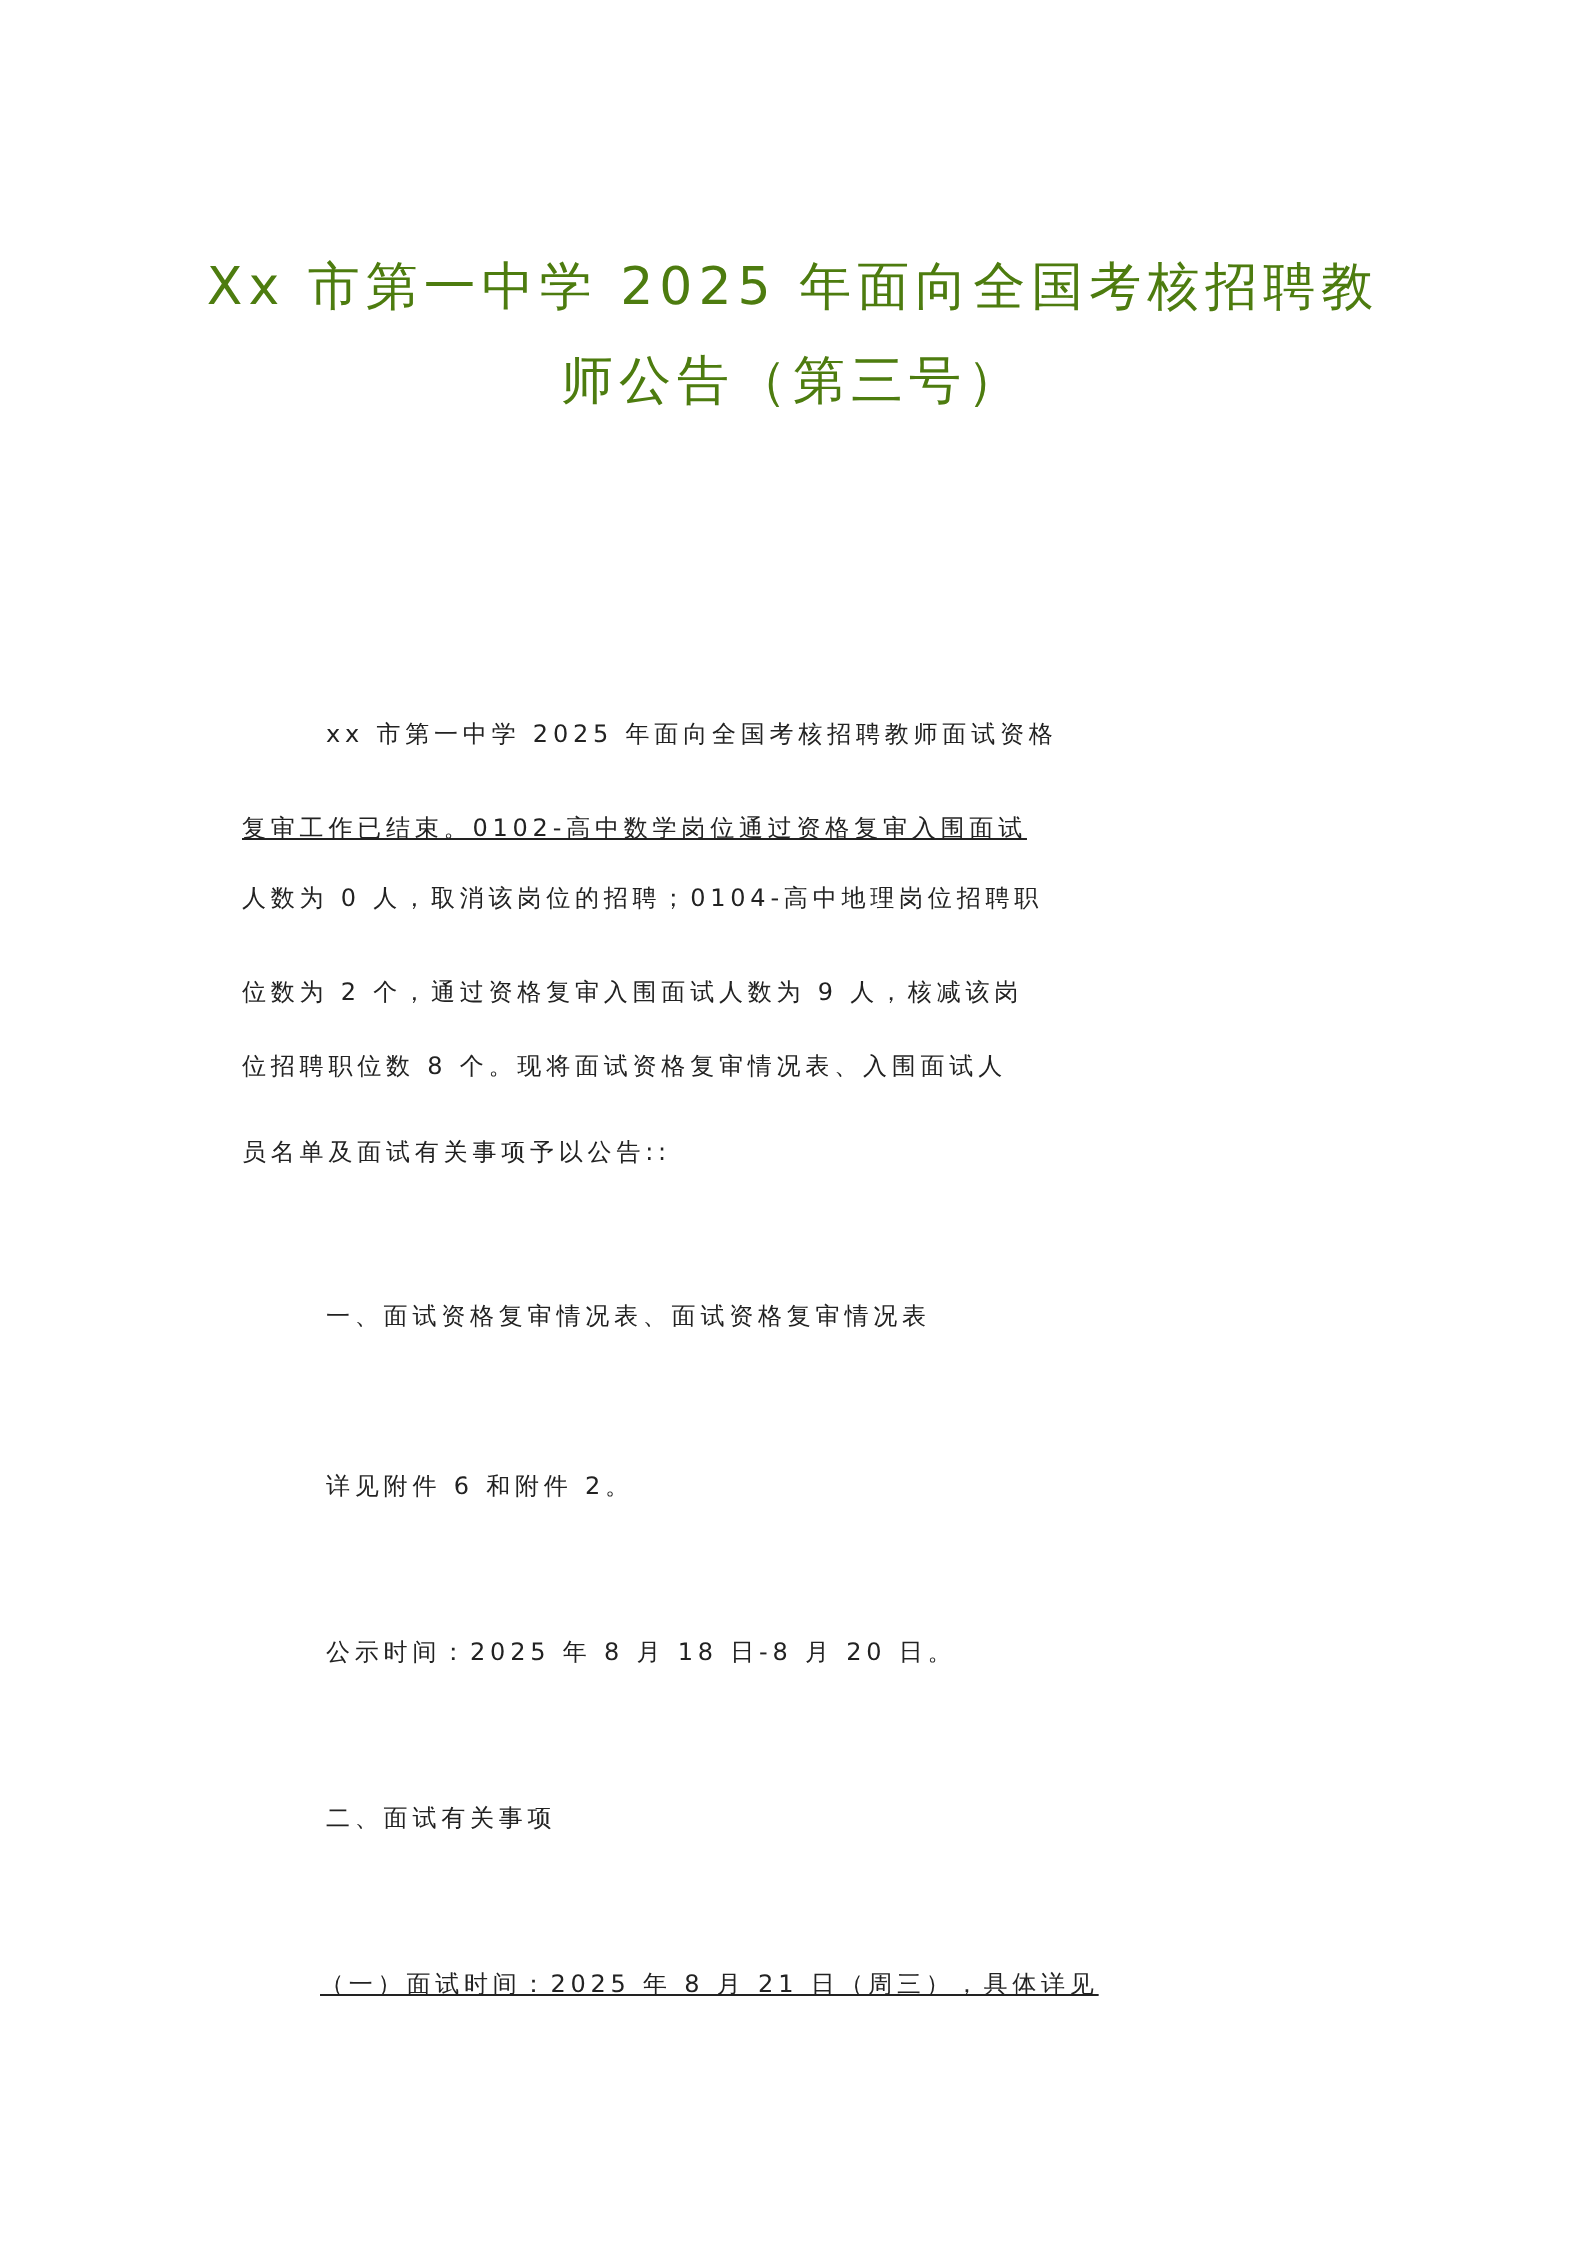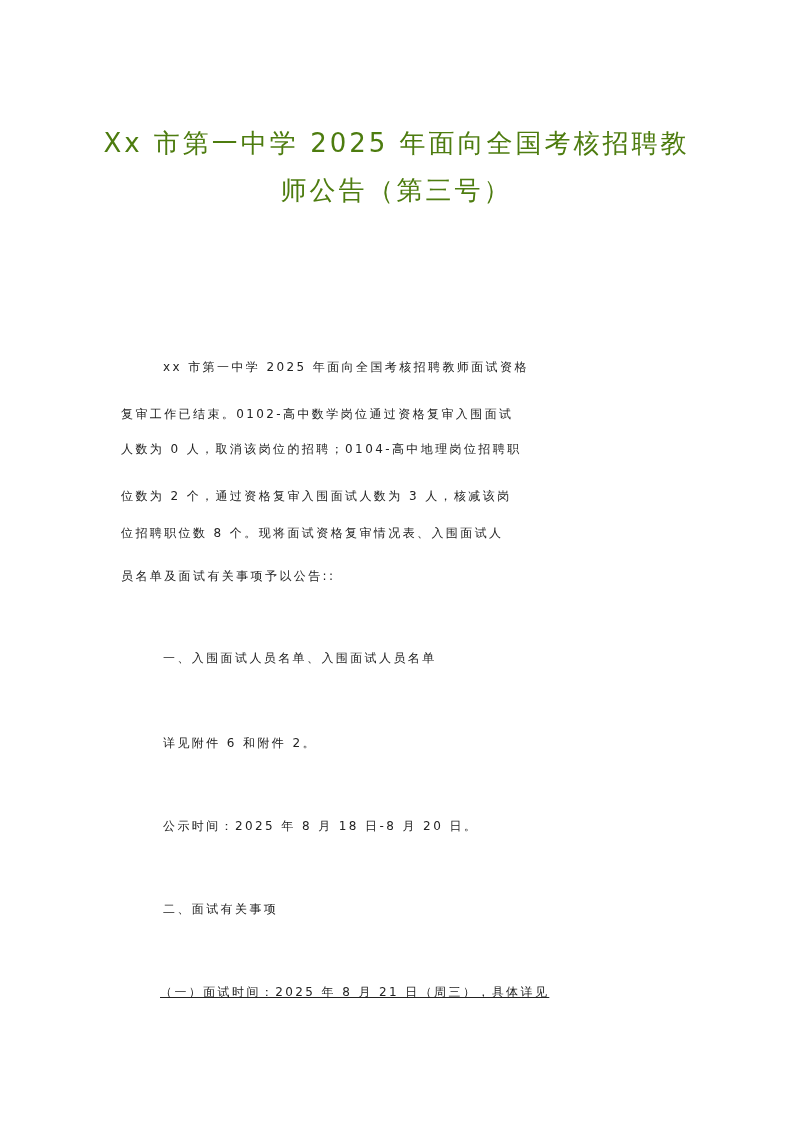--- a/index.html
+++ b/index.html
@@ -47,26 +47,26 @@
 </style>
 </head>
 <body>
 
 <div class="page">
 
   <div class="title l1">Xx 市第一中学 2025 年面向全国考核招聘教</div>
   <div class="title l2">师公告（第三号）</div>
 
   <div class="line indent" style="top:355px;">xx 市第一中学 2025 年面向全国考核招聘教师面试资格</div>
-  <div class="line" style="top:402px;">复审工作已结束。0102-高中数学岗位通过资格复审入围面试</div>
+  <div class="line" style="top:402px;text-decoration:underline;">复审工作已结束。0102-高中数学岗位通过资格复审入围面试</div>
   <div class="line" style="top:437px;">人数为 0 人，取消该岗位的招聘；0104-高中地理岗位招聘职</div>
-  <div class="line" style="top:484px;">位数为 2 个，通过资格复审入围面试人数为 3 人，核减该岗</div>
+  <div class="line" style="top:484px;">位数为 2 个，通过资格复审入围面试人数为 9 人，核减该岗</div>
   <div class="line" style="top:521px;">位招聘职位数 8 个。现将面试资格复审情况表、入围面试人</div>
   <div class="line" style="top:564px;">员名单及面试有关事项予以公告::</div>
 
-  <div class="line indent" style="top:646px;">一、入围面试人员名单、入围面试人员名单</div>
+  <div class="line indent" style="top:646px;">一、面试资格复审情况表、面试资格复审情况表</div>
   <div class="line indent" style="top:731px;">详见附件 6 和附件 2。</div>
   <div class="line indent" style="top:814px;">公示时间：2025 年 8 月 18 日-8 月 20 日。</div>
 
   <div class="line indent" style="top:897px;">二、面试有关事项</div>
   <div class="line" style="top:980px; left:160px;text-decoration:underline;">（一）面试时间：2025 年 8 月 21 日（周三），具体详见</div>
 
 </div>
 
 </body></html>

